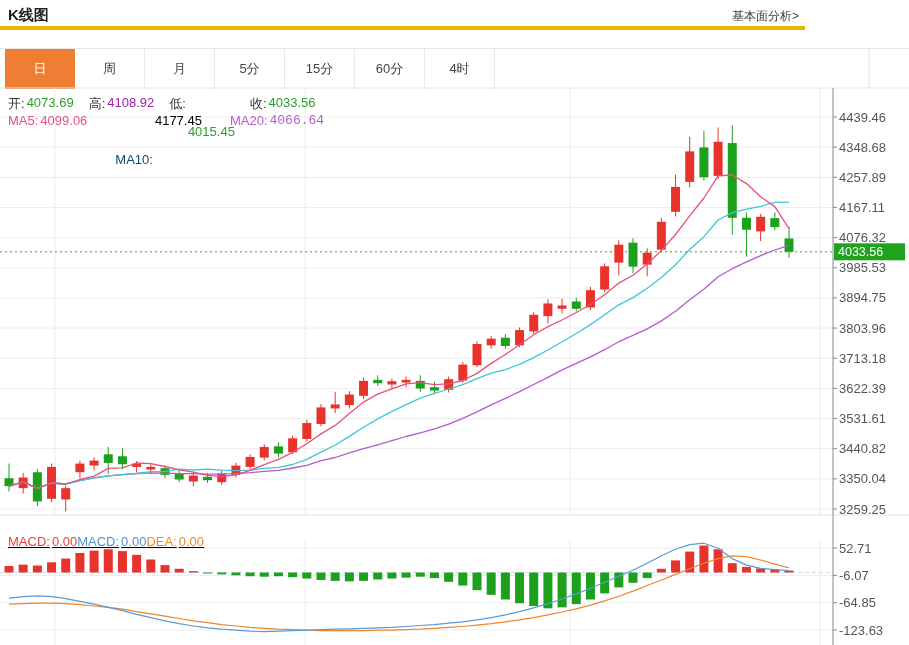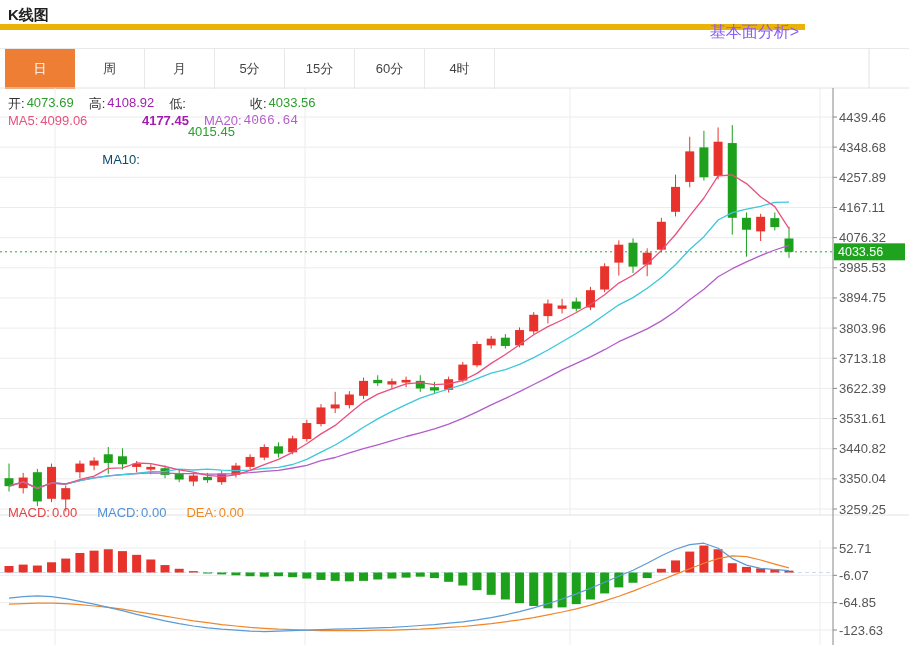--- a/index.html
+++ b/index.html
@@ -1,31 +1,31 @@
 <!DOCTYPE html>
 <html><head>
 <meta charset="utf-8">
 <style>
   html,body{margin:0;padding:0;background:#fff;}
   #stage{position:relative;width:909px;height:645px;background:#fff;overflow:hidden;
          font-family:"Liberation Sans",sans-serif;}
-  .header{position:absolute;left:0;top:0;width:805px;height:30px;border-bottom:6px solid #eab308;box-sizing:border-box;background:#fff;}
+  .header{position:absolute;left:0;top:0;width:805px;height:30px;border-bottom:4px solid #eab308;box-sizing:border-box;background:#fff;}
   .title{position:absolute;left:8px;top:6px;font-size:15px;font-weight:bold;color:#1f1f1f;}
-  .link{position:absolute;right:6px;top:22px;font-size:16px;color:#8b5cf6;cursor:pointer;text-decoration:none;}
+  .link{position:absolute;right:6px;top:8px;font-size:12px;color:#404040;cursor:pointer;text-decoration:none;}
   .tabswrap{position:absolute;left:0;top:48px;width:909px;height:40px;border-top:1px solid #e8e8e8;box-sizing:border-box;background:#fff;}
   .tabs{display:flex;margin-left:5px;height:40px;}
   .tab{width:70px;box-sizing:border-box;display:flex;align-items:center;justify-content:center;
        font-size:13px;color:#444;background:#fff;cursor:pointer;
        border-right:1px solid #e8e8e8;}
   .tab:first-child{border-left:1px solid #e8e8e8;}
   .tab.active{color:#fff;border-color:transparent;}
   .inforow{position:absolute;display:flex;white-space:nowrap;font-size:13px;z-index:3;}
   #ohlc{left:8px;top:95px;gap:15px;}
-  #ma{left:8px;top:113px;gap:15px;}
-  #macdinfo{left:8px;top:505px;gap:20px;}
+  #ma{left:8px;top:113px;gap:28px;}
+  #macdinfo{left:8px;top:534px;text-decoration:underline;}
   .item{display:flex;gap:2px;}
   svg{position:absolute;left:0;top:0;z-index:1;}
   svg text{font-family:"Liberation Sans",sans-serif;}
 </style>
 </head>
 <body>
 
 <div id="stage">
   <svg id="chart" width="909" height="645">
       <g>
@@ -436,21 +436,21 @@
         <span style="color: rgb(43, 158, 43);">4033.56</span>
       </span>
     </div>
   <div class="inforow" id="ma">
       <span class="item">
         <span style="color: rgb(232, 81, 126);">MA5:</span>
         <span style="color: rgb(232, 81, 126);">4099.06</span>
       </span>
       <span class="item">
         <span style="color: #0c4a6e; margin-top: 39px;">MA10:</span>
-        <span style="color: #a21caf; font-weight: bold;">4177.45</span>
+        <span style="color: #000000;">4177.45</span>
       </span>
       <span class="item">
         <span style="color: rgb(180, 92, 204); text-align: right;">MA20:</span>
         <span style="color: rgb(180, 92, 204); font-family: Liberation Mono, monospace;">4066.64</span>
       </span>
     </div>
   <div class="inforow" id="macdinfo">
       <span class="item">
         <span style="color: rgb(226, 68, 68);">MACD:</span>
         <span style="color: rgb(226, 68, 68);">0.00</span>

